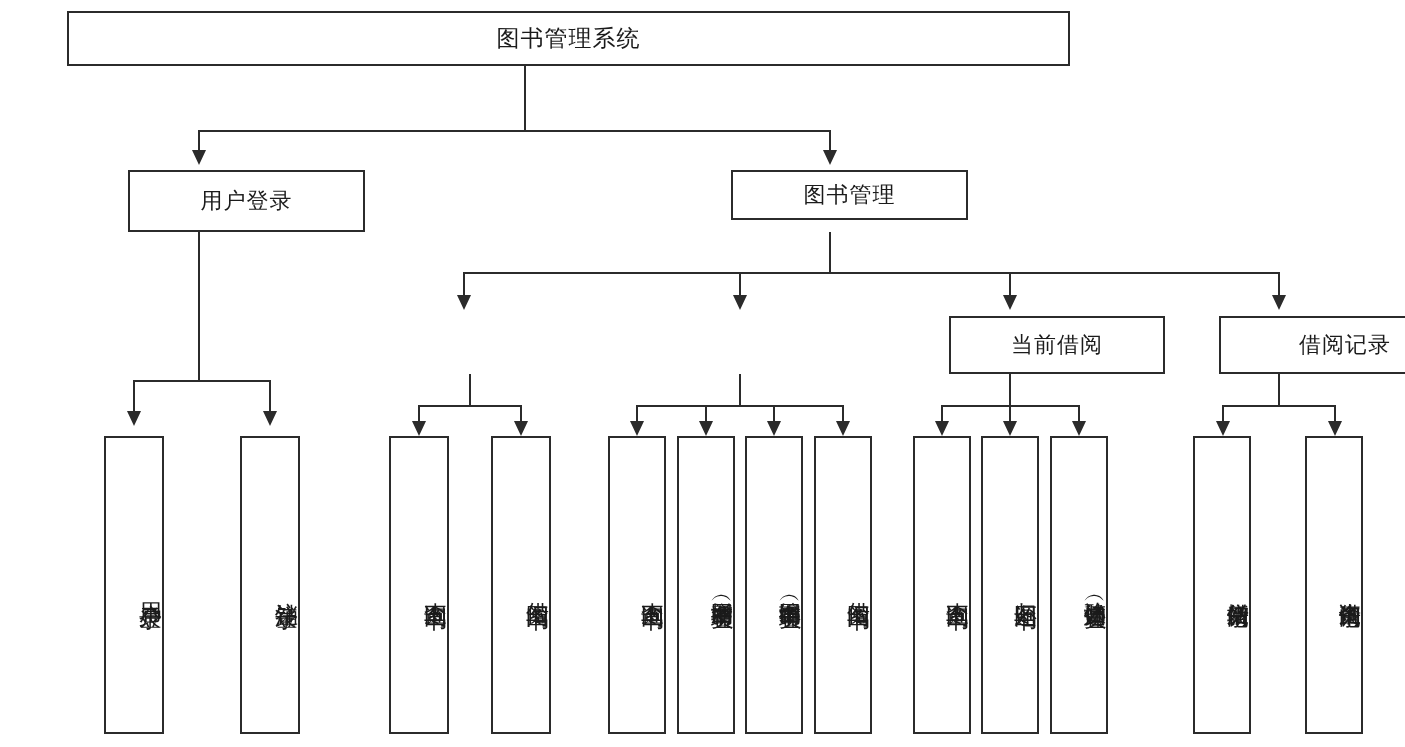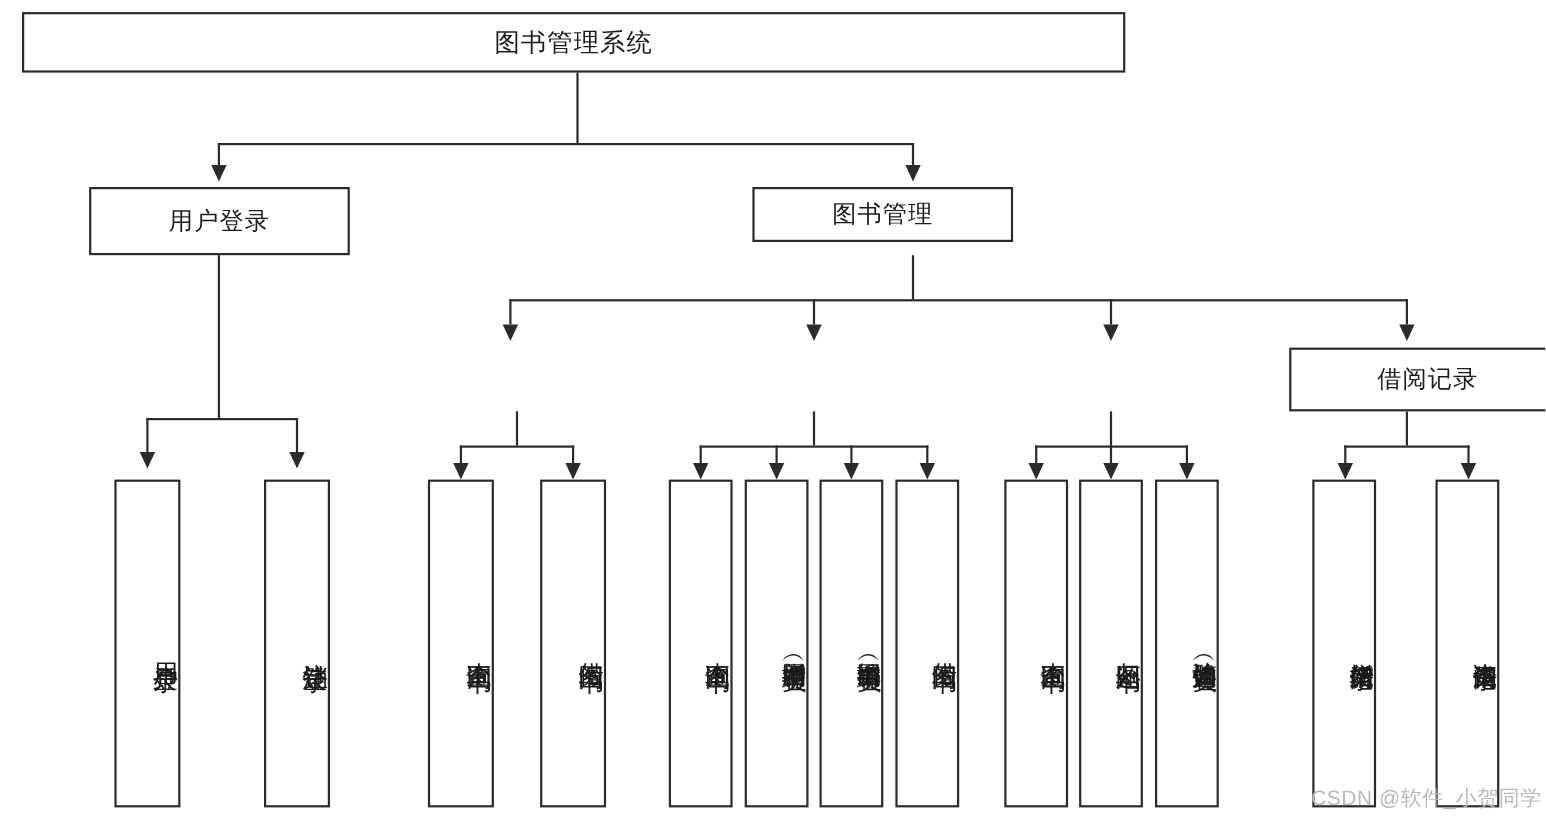--- a/index.html
+++ b/index.html
@@ -25,20 +25,21 @@
     background: #ffffff;
     border: 2px solid #2b2b2b;
     display: flex;
     align-items: center;
     justify-content: center;
     color: #1b1b1b;
   }
   .node.h {              
     font-size: 22px;
     letter-spacing: 1px;
+    margin-left: 47px;
   }
   .node.root {
     font-size: 23px;
   }
   
   .node.v {
     writing-mode: vertical-rl;
     text-orientation: upright;
     align-items: flex-start;
     justify-content: center;
@@ -113,20 +114,23 @@
   <div class="ln hline" style="left:463px; top:272px; width:817px; height:2px;"></div>
   <div class="ln vline" style="left:463px; top:272px; width:2px; height:23px;"></div>
   <div class="ln vline" style="left:739px; top:272px; width:2px; height:23px;"></div>
   <div class="ln vline" style="left:1009px; top:272px; width:2px; height:23px;"></div>
   <div class="ln vline" style="left:1278px; top:272px; width:2px; height:23px;"></div>
   <div class="arrow" style="left:457px; top:295px;"></div>
   <div class="arrow" style="left:733px; top:295px;"></div>
   <div class="arrow" style="left:1003px; top:295px;"></div>
   <div class="arrow" style="left:1272px; top:295px;"></div>
 
+  <div class="node h" style="left:902px; top:316px; width:216px; height:58px;">
+    <span>当前借阅</span>
+  </div>
   <div class="node h" style="left:1172px; top:316px; width:252px; height:58px;">
     <span>借阅记录</span>
   </div>
 
   <div class="ln vline" style="left:469px; top:374px; width:2px; height:31px;"></div>
   <div class="ln hline" style="left:418px; top:405px; width:104px; height:2px;"></div>
   <div class="ln vline" style="left:418px; top:405px; width:2px; height:16px;"></div>
   <div class="ln vline" style="left:520px; top:405px; width:2px; height:16px;"></div>
   <div class="arrow" style="left:412px; top:421px;"></div>
   <div class="arrow" style="left:514px; top:421px;"></div>
@@ -195,15 +199,14 @@
     <span>确认归还（管理员）</span>
   </div>
 
   <div class="node v tall" style="left:1193px; top:436px; width:58px; height:298px;">
     <span>新增借阅记录</span>
   </div>
   <div class="node v tall" style="left:1305px; top:436px; width:58px; height:298px;">
     <span>查询借阅记录</span>
   </div>
 
-  <div id="watermark" style="left:1192px; top:713px;">CSDN @软件_小贺同学</div>
 
 </div>
 
 </body></html>

